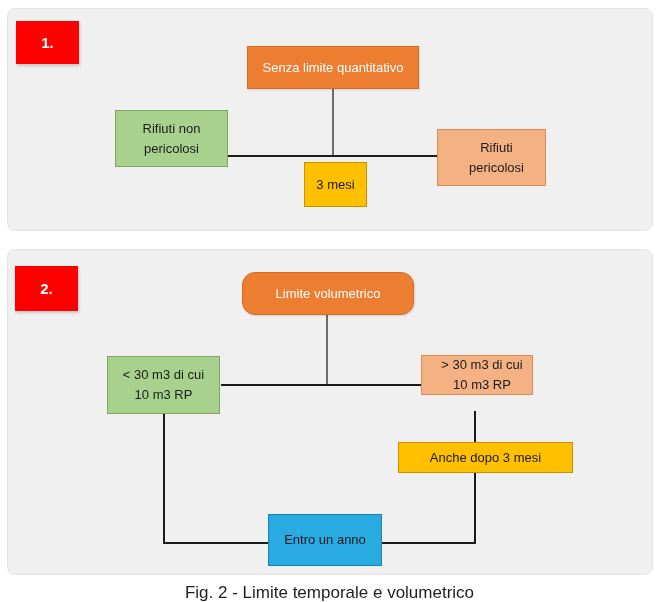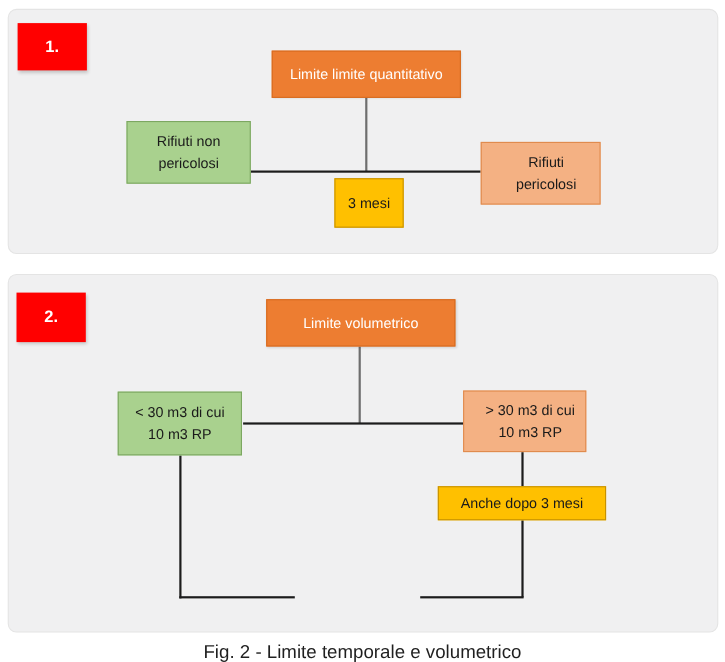--- a/index.html
+++ b/index.html
@@ -69,21 +69,21 @@
 
   <section class="panel panel-1">
     <div class="node node-red" style="left:8px; top:12px; width:63px; height:43px;">
       <span>1.</span>
     </div>
 
     <div class="line line-gray" style="left:324px; top:80px; width:2px; height:67px;"></div>
     <div class="line" style="left:220px; top:146px; width:209px; height:2px;"></div>
 
     <div class="node node-orange" style="left:239px; top:37px; width:172px; height:43px;">
-      <span>Limite limite quantitativo</span>
+      <span>Senza limite quantitativo</span>
     </div>
 
     <div class="node node-green" style="left:107px; top:101px; width:113px; height:57px;">
       <span>Rifiuti non pericolosi</span>
     </div>
 
     <div class="node node-salmon" style="left:429px; top:120px; width:109px; height:57px;">
       <span>Rifiuti pericolosi</span>
     </div>
 
@@ -98,32 +98,35 @@
     </div>
 
     <div class="line line-gray" style="left:318px; top:65px; width:2px; height:70px;"></div>
     <div class="line" style="left:213px; top:134px; width:200px; height:2px;"></div>
     <div class="line" style="left:466px; top:161px; width:2px; height:31px;"></div>
     <div class="line" style="left:466px; top:223px; width:2px; height:70px;"></div>
     <div class="line" style="left:374px; top:292px; width:94px; height:2px;"></div>
     <div class="line" style="left:155px; top:164px; width:2px; height:130px;"></div>
     <div class="line" style="left:155px; top:292px; width:105px; height:2px;"></div>
 
-    <div class="node node-orange" style="left:234px; top:22px; width:172px; height:43px;">
+    <div class="node node-orange" style="left:234px; top:22px; width:172px; height:43px;border-radius:13px;">
       <span>Limite volumetrico</span>
     </div>
 
     <div class="node node-green" style="left:99px; top:106px; width:113px; height:58px;justify-content:flex-end;">
       <span>&lt; 30 m3 di cui 10 m3 RP</span>
     </div>
 
-    <div class="node node-salmon" style="left:413px; top:105px; width:112px; height:56px;">
+    <div class="node node-salmon" style="left:413px; top:105px; width:112px; height:40px;">
       <span>&gt; 30 m3 di cui 10 m3 RP</span>
     </div>
 
-    <div class="node node-yellow" style="left:390px; top:192px; width:153px; height:31px;">
+    <div class="node node-yellow" style="left:390px; top:192px; width:175px; height:31px;">
       <span>Anche dopo 3 mesi</span>
     </div>
 
+    <div class="node node-blue" style="left:260px; top:264px; width:114px; height:52px;">
+      <span>Entro un anno</span>
+    </div>
   </section>
 
   <div class="caption">Fig. 2 - Limite temporale e volumetrico</div>
 </div>
 
 </body></html>

